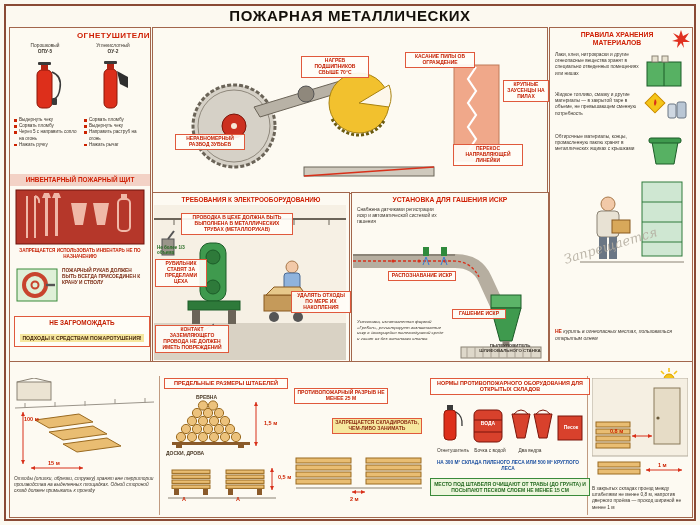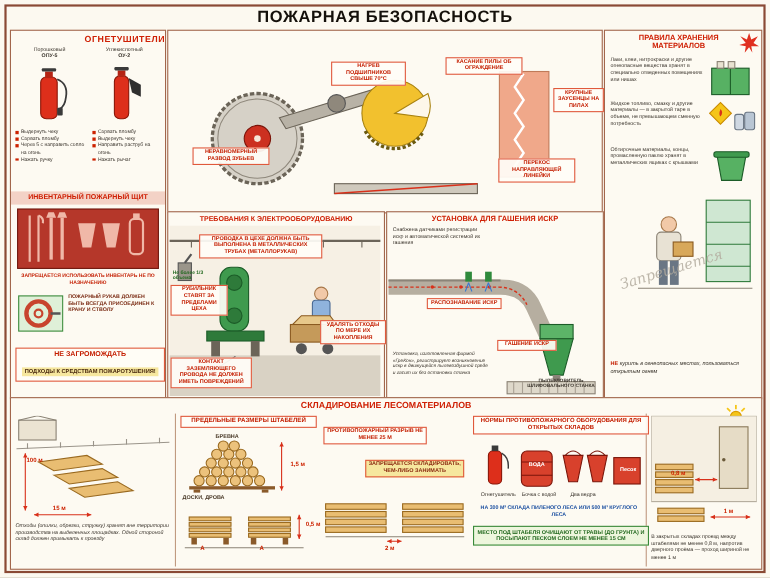--- a/index.html
+++ b/index.html
@@ -20,21 +20,21 @@
   ul.steps li::before{content:"";position:absolute;left:0;top:2px;width:2.6px;height:2.6px;background:#cc2200;}
   .wm{position:absolute;transform:rotate(-17deg);color:#b3ac9f;font-style:italic;font-size:13px;font-family:"DejaVu Serif",serif;z-index:4;opacity:.85;}
   .bluetext{position:absolute;color:#1b4fa0;font-weight:bold;font-size:4.8px;line-height:1.25;text-align:center;z-index:3;text-transform:uppercase;}
   svg{display:block;}
 </style>
 </head>
 <body>
 
 <div class="poster">
   <div class="frame"></div>
-  <div class="ptitle">ПОЖАРНАЯ БЕЗОПАСНОСТЬ</div>
+  <div class="ptitle">ПОЖАРНАЯ МЕТАЛЛИЧЕСКИХ</div>
 
   <div class="panel" style="left:9px;top:27px;width:140px;height:334px;">
     <div class="sech" style="font-size:8px;margin-top:3px;letter-spacing:.5px;text-align:right;">ОГНЕТУШИТЕЛИ</div>
     <div class="abs" style="left:2px;top:15px;width:66px;text-align:center;">
       <span class="tiny" style="display:block;">Порошковый</span>
       <span class="tiny" style="display:block;font-weight:bold;">ОПУ-5</span>
     </div>
     <div class="abs" style="left:70px;top:15px;width:66px;text-align:center;">
       <span class="tiny" style="display:block;">Углекислотный</span>
       <span class="tiny" style="display:block;font-weight:bold;">ОУ-2</span>
@@ -207,21 +207,20 @@
       <rect x="108" y="128" width="80" height="11" fill="#ded8ca" stroke="#8a8274"></rect>
       <path d="M114 128 v11 M122 128 v11 M130 128 v11 M138 128 v11 M146 128 v11 M154 128 v11 M162 128 v11 M170 128 v11 M178 128 v11" stroke="#a8a093"></path>
     </svg>
     <div class="redbox" style="left:36px;top:78px;width:62px;">РАСПОЗНАВАНИЕ ИСКР</div>
     <div class="redbox" style="left:100px;top:116px;width:48px;">ГАШЕНИЕ ИСКР</div>
     <div class="abs" style="left:5px;top:126px;width:88px;font-size:4.4px;line-height:1.3;font-style:italic;color:#3a342c;z-index:3;">Установка, изготовленная фирмой «ГреКон», регистрирует возникновение искр в движущейся пылевоздушной среде и гасит их без остановки станка</div>
     <div class="abs" style="left:126px;top:150px;width:64px;font-size:4.4px;line-height:1.2;font-weight:bold;color:#3a342c;text-align:center;z-index:3;text-transform:uppercase;">ПЫЛЕУЛОВИТЕЛЬ ШЛИФОВАЛЬНОГО СТАНКА</div>
   </div>
 
   <div class="panel" style="left:9px;top:361px;width:682px;height:155px;">
-    <div class="sech" style="font-size:8px;margin-top:2px;">СКЛАДИРОВАНИЕ ЛЕСОМАТЕРИАЛОВ</div>
     <div class="abs" style="left:149px;top:14px;bottom:2px;width:1px;background:#c09a80;"></div>
     <div class="abs" style="left:577px;top:14px;bottom:2px;width:1px;background:#c09a80;"></div>
 
     <svg class="abs" style="left:3px;top:16px;" width="143" height="94" viewBox="0 0 143 94">
       <rect x="4" y="4" width="34" height="18" fill="#ebe3d2" stroke="#8a8274"></rect>
       <path d="M4 4 l17 -4 l17 4" fill="none" stroke="#8a8274"></path>
       <path d="M2 30 L141 24" stroke="#9a948a"></path>
       <path d="M12 30 v-5 M42 29 v-5 M72 28 v-5 M102 26 v-5 M132 25 v-5" stroke="#9a948a"></path>
       <g fill="#e9bd72" stroke="#9a6a20">
         <polygon points="22,42 66,36 80,44 36,50"></polygon>

